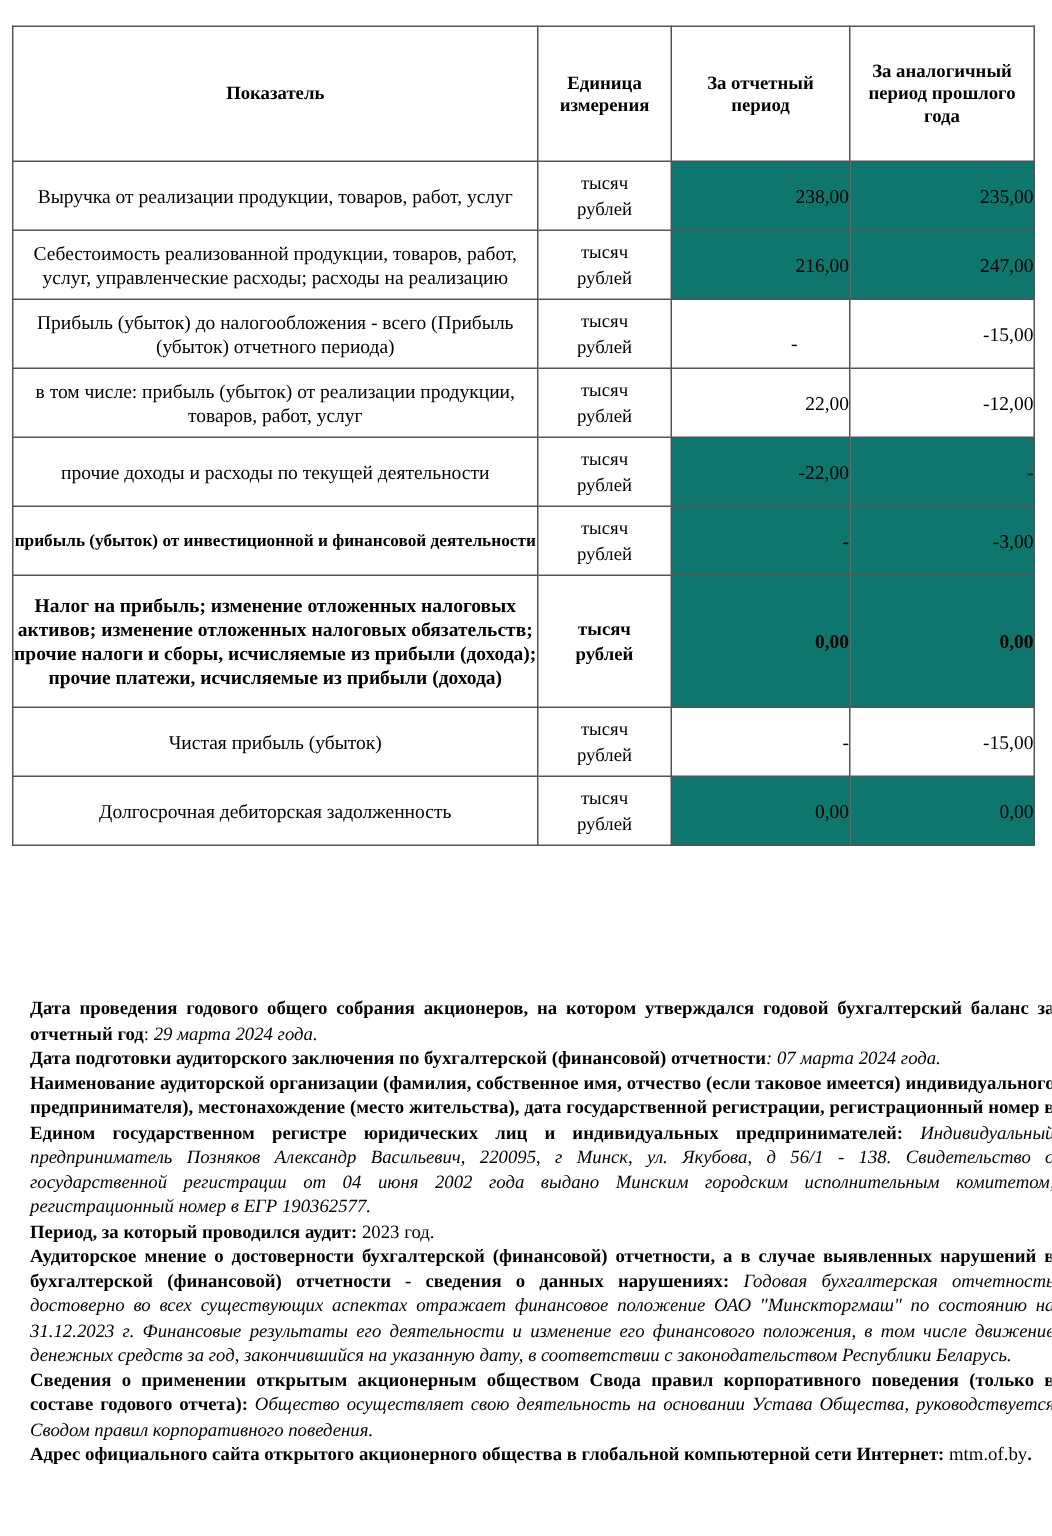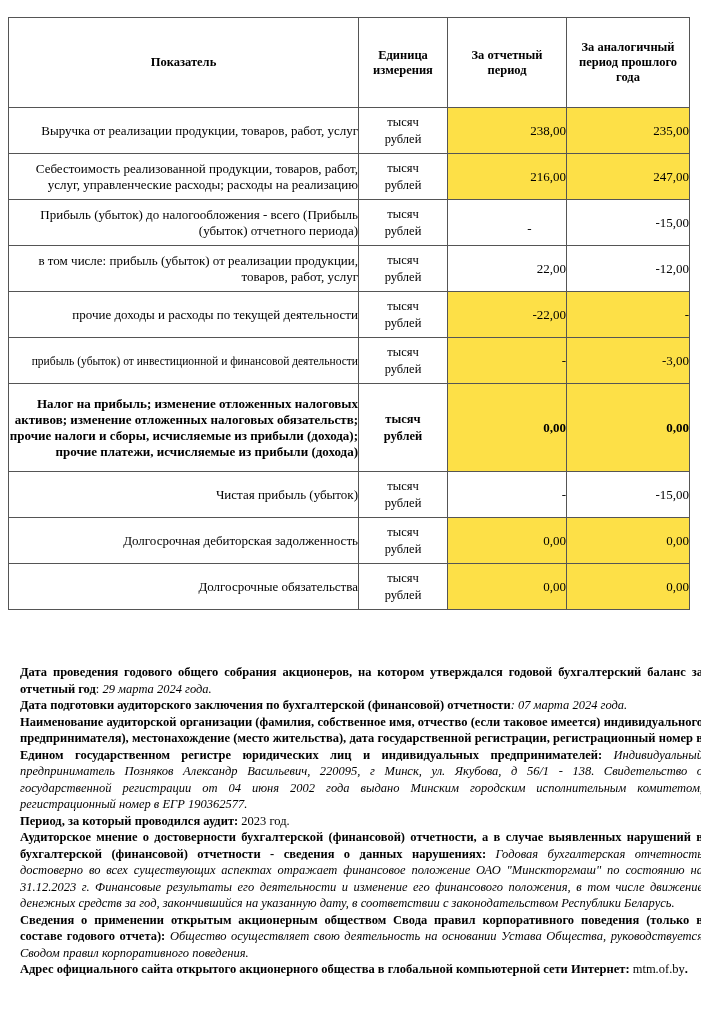--- a/index.html
+++ b/index.html
@@ -24,25 +24,25 @@
       font-size: 12.5px;
       line-height: 15px;
       text-align: center;
       vertical-align: middle;
       height: 89px;
     }
     col.c1 { width: 350px; }
     col.c2 { width: 89px; }
     col.c3 { width: 119px; }
     col.c4 { width: 123px; }
-    td.name { padding: 0 6px 0 7px; vertical-align: middle; text-align: right; }
-    td.name.small { font-size: 11.5px; }
+    td.name { padding: 0 6px 0 7px; vertical-align: middle; text-align: center; }
+    td.name.small { font-size: 11.5px; font-weight: bold; }
     td.unit { text-align: center; vertical-align: middle; font-size: 12.5px; line-height: 17px; }
     td.val { text-align: right; vertical-align: middle; padding-right: 6px; }
-    td.val.green { background: #fde047; }
+    td.val.green { background: #0f766e; }
     td.val.dash-low { vertical-align: bottom; padding-bottom: 8px; text-align: center; padding-left: 45px; }
     tr.r { height: 46px; }
     tr.r.tall { height: 88px; font-weight: bold; }
 
     .notes {
       position: absolute; left: 20px; top: 664px; width: 683px;
       font-size: 12.5px; line-height: 16.5px; text-align: justify;
     }
     .notes p { margin: 0; }
     .notes b { font-weight: bold; }
@@ -120,26 +120,20 @@
     <td class="unit"><span>тысяч</span><br><span>рублей</span></td>
     <td class="val">-</td>
     <td class="val">-15,00</td>
   </tr>
       <tr class="r">
     <td class="name">Долгосрочная дебиторская задолженность</td>
     <td class="unit"><span>тысяч</span><br><span>рублей</span></td>
     <td class="val green">0,00</td>
     <td class="val green">0,00</td>
   </tr>
-      <tr class="r">
-    <td class="name">Долгосрочные обязательства</td>
-    <td class="unit"><span>тысяч</span><br><span>рублей</span></td>
-    <td class="val green">0,00</td>
-    <td class="val green">0,00</td>
-  </tr>
     </tbody>
 </table>
 
 <div class="notes">
   <p><b>Дата проведения годового общего собрания акционеров, на котором утверждался годовой бухгалтерский баланс за отчетный год</b><span>: </span><i>29 марта 2024 года.</i></p>
   <p><b>Дата подготовки аудиторского заключения по бухгалтерской (финансовой) отчетности</b><i>: 07 марта 2024 года.</i></p>
   <p><b>Наименование аудиторской организации (фамилия, собственное имя, отчество (если таковое имеется) индивидуального предпринимателя), местонахождение (место жительства), дата государственной регистрации, регистрационный номер в Едином государственном регистре юридических лиц и индивидуальных предпринимателей:</b><i> Индивидуальный предприниматель Позняков Александр Васильевич, 220095, г Минск, ул. Якубова, д 56/1 - 138. Свидетельство о государственной регистрации от 04 июня 2002 года выдано Минским городским исполнительным комитетом, регистрационный номер в ЕГР 190362577.</i></p>
   <p><b>Период, за который проводился аудит:</b><span> 2023 год.</span></p>
   <p><b>Аудиторское мнение о достоверности бухгалтерской (финансовой) отчетности, а в случае выявленных нарушений в бухгалтерской (финансовой) отчетности - сведения о данных нарушениях:</b><i> Годовая бухгалтерская отчетность достоверно во всех существующих аспектах отражает финансовое положение ОАО "Минскторгмаш" по состоянию на 31.12.2023 г. Финансовые результаты его деятельности и изменение его финансового положения, в том числе движение денежных средств за год, закончившийся на указанную дату, в соответствии с законодательством Республики Беларусь.</i></p>
   <p><b>Сведения о применении открытым акционерным обществом Свода правил корпоративного поведения (только в составе годового отчета):</b><i> Общество осуществляет свою деятельность на основании Устава Общества, руководствуется Сводом правил корпоративного поведения.</i></p>

